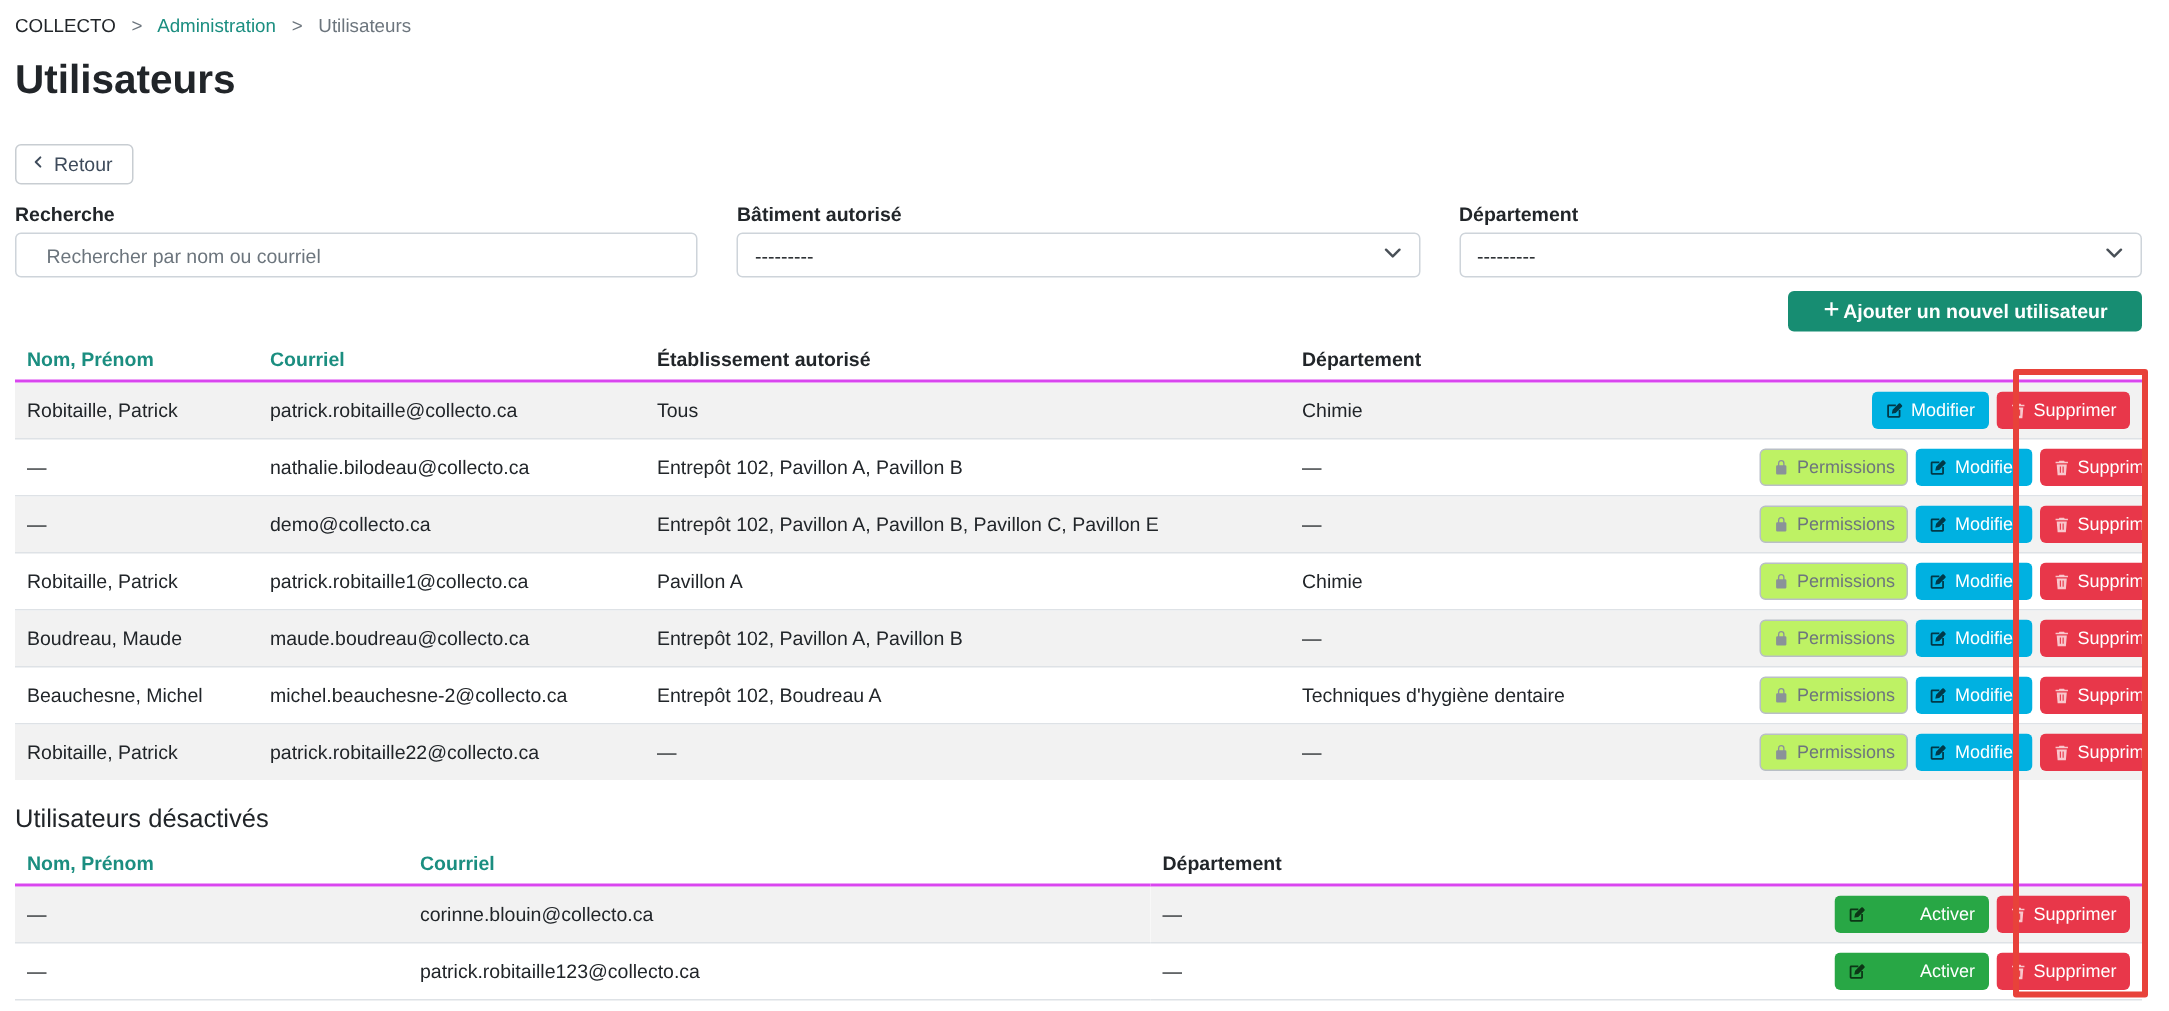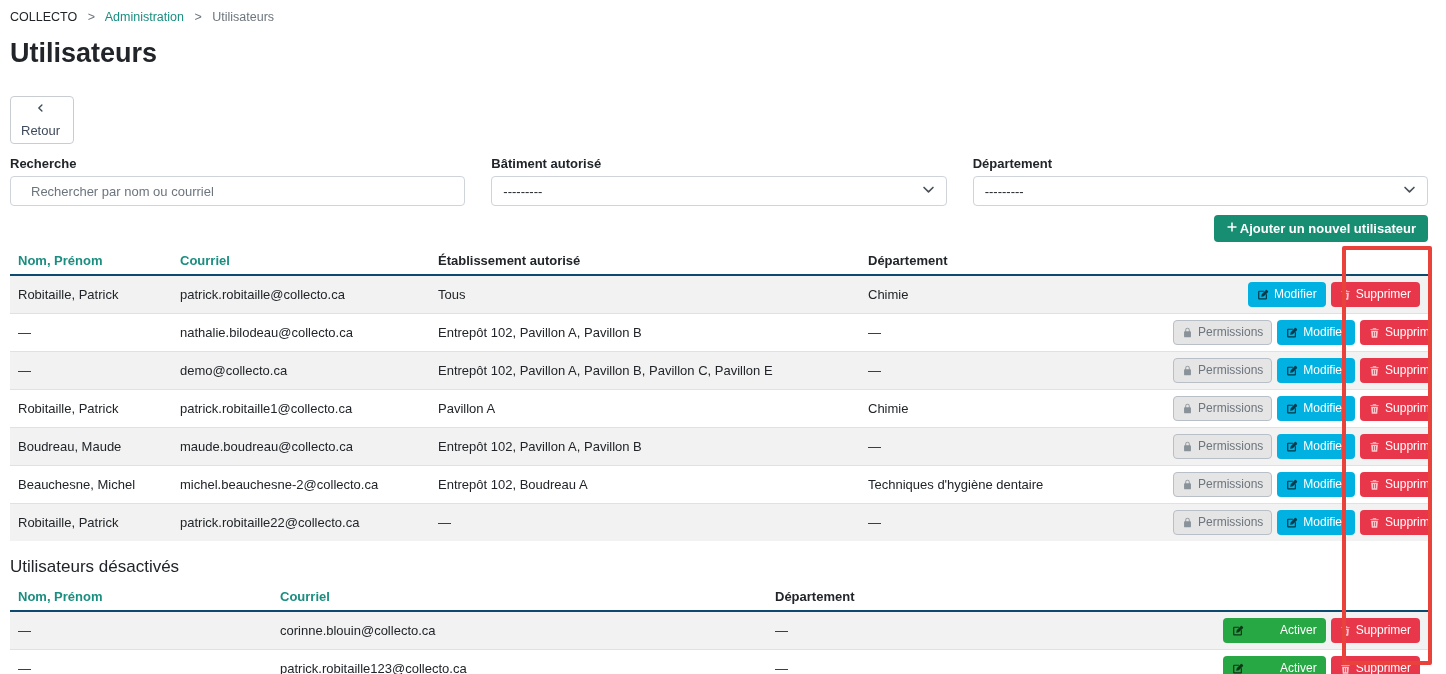--- a/index.html
+++ b/index.html
@@ -21,21 +21,20 @@
   
   .page-title { font-size:27px; font-weight:bold; margin:13px 0 4px 0; line-height:31px; }
   .subtitle { font-size:16px; line-height:20px; }
 
   
   .btn-back {
     margin-top:23px; display:inline-flex; align-items:center; gap:6px;
     background:#fff; border:1px solid #c8cdd2; border-radius:4px;
     padding:5px 13px 5px 10px; font-size:13px; color:#3e4b5b; cursor:pointer;
     font-family:inherit;
-    flex-direction:column;
   }
 
   
   .filters { display:flex; gap:26px; margin-top:12px; }
   .filter { flex:1; }
   .filter-label { display:block; font-size:13px; margin-bottom:5px; color:#212529;font-weight:bold; }
   .text-input {
     width:100%; height:30px; border:1px solid #ced4da; border-radius:4px;
     padding:0 20px; font-size:13px; font-family:inherit; color:#212529; outline:none;
   }
@@ -43,47 +42,47 @@
   .select {
     width:100%; height:30px; border:1px solid #ced4da; border-radius:4px;
     padding:0 11px; display:flex; align-items:center; justify-content:space-between;
     color:#212529; cursor:pointer; background:#fff;
   }
 
   
   .add-row { display:flex; justify-content:flex-end; margin-top:9px; }
   .btn-add {
     background:#178d72; color:#fff; border:none; border-radius:4px;
-    font-size:13px; font-weight:bold; padding:6px 12px; cursor:pointer;
+    font-size:13px; font-weight:bold; padding:6px 23px; cursor:pointer;
     display:inline-flex; align-items:center; gap:2px; font-family:inherit;
   }
 
   
   table { width:100%; border-collapse:collapse; margin-top:5px; table-layout:fixed; }
   th {
     text-align:left; font-size:13px; font-weight:bold; padding:6px 8px;
-    border-bottom:2px solid #0c4a6e; color:#212529;
+    border-bottom:2px solid #d946ef; color:#212529;
   }
   th.sortable { color:#1b8e80; cursor:pointer; }
   td {
     font-size:13px; padding:10px 8px; border-top:1px solid #dee2e6;
     vertical-align:middle; white-space:nowrap; overflow:hidden;
   }
   tr.striped { background:#f2f2f2; }
   td.actions { text-align:right; padding:6px 8px; }
 
   
   .btn {
     display:inline-flex; align-items:center; gap:5px; font-size:12px;
     padding:4px 8px; border-radius:4px; border:1px solid transparent;
     cursor:pointer; margin-left:5px; font-family:inherit; line-height:15px;
     vertical-align:middle;
   }
   .btn .ic { display:inline-flex; align-items:center; }
-  .btn-permissions { background:#e5e5e5; border-color:#b9bfc6; color:#6d757d; }
+  .btn-permissions { background:#bef264; border-color:#b9bfc6; color:#6d757d; }
   .btn-edit { background:#00b1e1; color:#fff; }
   .btn-delete { background:#e8374a; color:#fff; }
   .btn-activate { background:#28a745; color:#fff;gap:36px; }
 
   
   .disabled-title { font-size:17px; font-weight:400; margin:15px 0 0 0; line-height:22px; }
   .disabled-table tbody tr:last-child td { border-bottom:1px solid #dee2e6; }
   .disabled-table { border-bottom:1px solid #dee2e6; }
 
   

